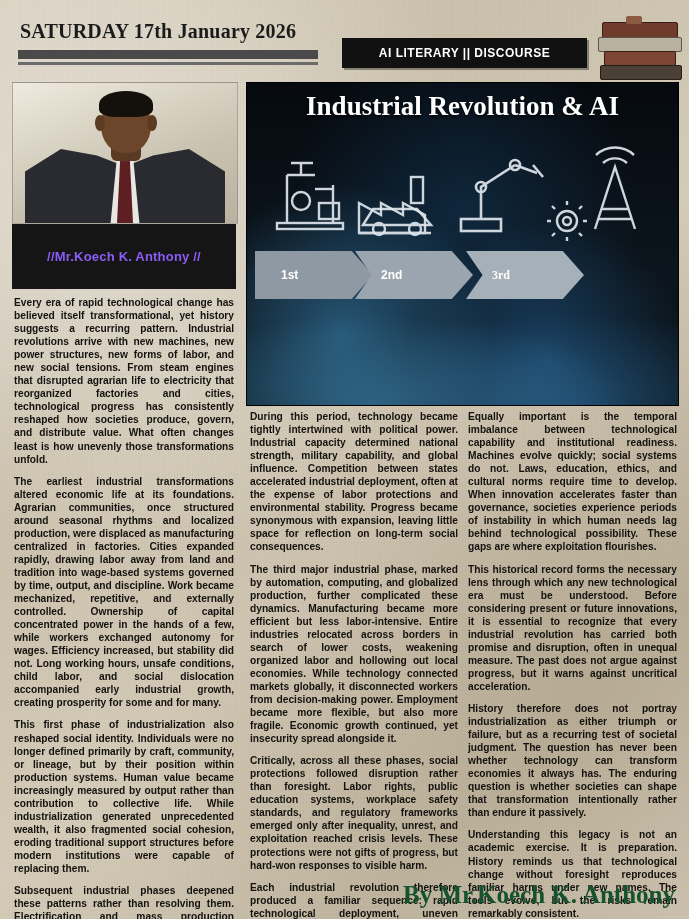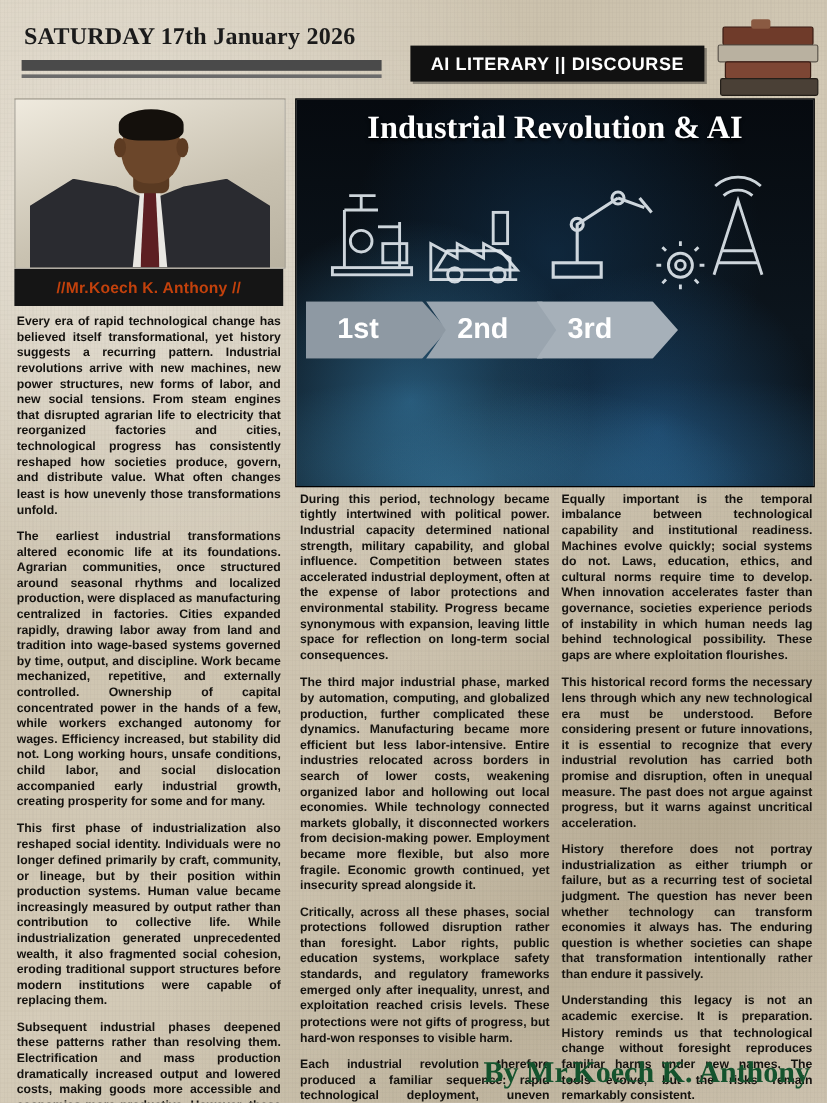--- a/index.html
+++ b/index.html
@@ -42,21 +42,21 @@
     background:#4a4a4a;
   }
   .mast-rule2{
     position:absolute;left:6px;top:52px;width:300px;height:3px;
     background:#6b6b6b;
   }
   .mast-badge{
     position:absolute;left:330px;top:28px;width:245px;height:30px;
     background:#111;color:#fff;
     display:flex;align-items:center;justify-content:center;
-    font-weight:bold;font-size:15px;letter-spacing:.5px;
+    font-weight:bold;font-size:12px;letter-spacing:.5px;
     box-shadow:2px 2px 0 rgba(0,0,0,.35);
   }
   .mast-books{
     position:absolute;left:584px;top:6px;width:90px;height:66px;
   }
   .book{position:absolute;border-radius:2px;}
 
   
   .leftcol{position:absolute;left:12px;top:82px;width:224px;}
   .photo{
@@ -81,22 +81,22 @@
   .ph-neck{position:absolute;left:98px;top:52px;width:30px;height:26px;background:#5a3a22;border-radius:6px;}
   .ph-head{
     position:absolute;left:88px;top:12px;width:50px;height:58px;background:#6b462a;border-radius:50% 50% 46% 46%;
   }
   .ph-hair{
     position:absolute;left:86px;top:8px;width:54px;height:26px;background:#14100c;border-radius:50% 50% 30% 30%;
   }
   .ph-ear-l{position:absolute;left:82px;top:32px;width:10px;height:16px;background:#5d3b22;border-radius:50%;}
   .ph-ear-r{position:absolute;left:134px;top:32px;width:10px;height:16px;background:#5d3b22;border-radius:50%;}
   .byline{
-    margin-top:0;background:#151515;color:#c2410c;
-    font-weight:bold;font-size:13px;padding:8px 6px;text-align:center;
+    margin-top:0;background:#151515;color:#8b5cf6;
+    font-weight:bold;font-size:13px;padding:25px 6px;text-align:center;
     letter-spacing:.2px;
   }
   .body-text{
     font-family:"Liberation Sans", sans-serif;
     font-size:10.2px;line-height:1.28;color:#14120f;
     text-align:justify;font-weight:bold;
   }
   .body-text p{margin:0 0 9px 0;}
   .leftcol .body-text{padding:7px 2px 0 2px;width:220px;}
 
@@ -119,21 +119,21 @@
     font-family:"Liberation Serif", serif;
     text-shadow:0 2px 3px rgba(0,0,0,.8);
   }
   .hero-icons{position:absolute;left:10px;top:54px;right:10px;height:110px;}
   .ic{position:absolute;opacity:.92;}
   .ribbon{position:absolute;left:8px;top:168px;width:415px;height:48px;}
   .chev{
     position:absolute;top:0;height:48px;
     background:#9aa6b0;
     display:flex;align-items:center;
-    color:#fff;font-weight:bold;font-size:24px;
+    color:#fff;font-weight:bold;font-size:12px;
     font-family:"Liberation Sans", sans-serif;
     clip-path:polygon(0 0, 82% 0, 100% 50%, 82% 100%, 0 100%, 14% 50%);
     padding-left:26px;box-sizing:border-box;
   }
   .chev:first-child{clip-path:polygon(0 0, 82% 0, 100% 50%, 82% 100%, 0 100%, 0 50%);}
   .hero-glow{
     position:absolute;left:0;right:0;bottom:0;height:106px;
     background:radial-gradient(ellipse at 30% 100%, rgba(80,170,220,.35), rgba(0,0,0,0) 60%),
                radial-gradient(ellipse at 75% 100%, rgba(60,140,200,.3), rgba(0,0,0,0) 60%);
   }
@@ -254,21 +254,21 @@
       </svg>
     </div>
 
     <div class="ribbon">
       <div class="chev" style="left:0;width:118px;background:#8e99a3;">
         <span>1st</span>
       </div>
       <div class="chev" style="left:100px;width:118px;background:#9aa5af;text-align:center;">
         <span>2nd</span>
       </div>
-      <div class="chev" style="left:192px;width:118px;background:#a6b0b9;">
+      <div class="chev" style="left:211px;width:118px;background:#a6b0b9;font-family:Liberation Serif, serif;">
         <span>3rd</span>
       </div>
     </div>
   </div>
 
   <div class="col col2">
     <div class="body-text">
       <p>During this period, technology became tightly intertwined with political power. Industrial capacity determined national strength, military capability, and global influence. Competition between states accelerated industrial deployment, often at the expense of labor protections and environmental stability. Progress became synonymous with expansion, leaving little space for reflection on long-term social consequences.</p>
       <p>The third major industrial phase, marked by automation, computing, and globalized production, further complicated these dynamics. Manufacturing became more efficient but less labor-intensive. Entire industries relocated across borders in search of lower costs, weakening organized labor and hollowing out local economies. While technology connected markets globally, it disconnected workers from decision-making power. Employment became more flexible, but also more fragile. Economic growth continued, yet insecurity spread alongside it.</p>
       <p>Critically, across all these phases, social protections followed disruption rather than foresight. Labor rights, public education systems, workplace safety standards, and regulatory frameworks emerged only after inequality, unrest, and exploitation reached crisis levels. These protections were not gifts of progress, but hard-won responses to visible harm.</p>

